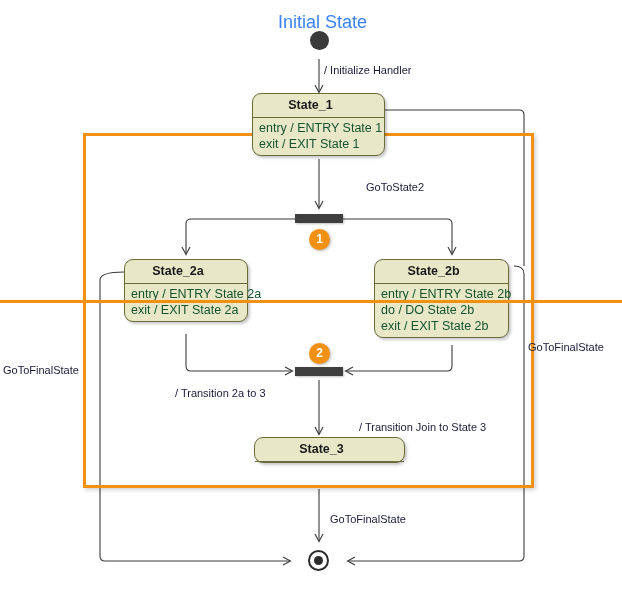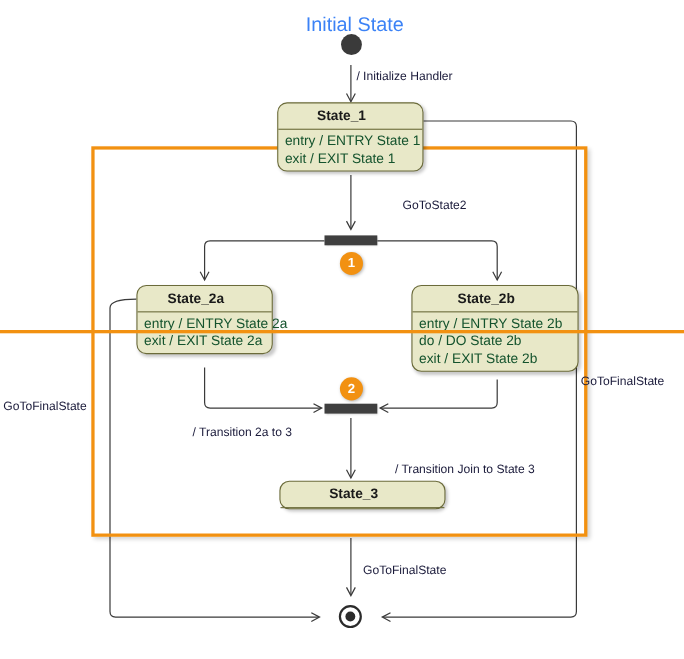--- a/index.html
+++ b/index.html
@@ -211,21 +211,21 @@
 
   <div class="state" style="left:124px; top:259px; width:124px;">
     <div class="state-title">State_2a</div>
     <div class="state-divider"></div>
     <div class="state-body">
       <div class="state-line">entry / ENTRY State 2a</div>
       <div class="state-line">exit / EXIT State 2a</div>
     </div>
   </div>
 
-  <div class="state" style="left:374px; top:259px; width:152px;">
+  <div class="state" style="left:374px; top:259px; width:135px;">
     <div class="state-title">State_2b</div>
     <div class="state-divider"></div>
     <div class="state-body">
       <div class="state-line">entry / ENTRY State 2b</div>
       <div class="state-line">do / DO State 2b</div>
       <div class="state-line">exit / EXIT State 2b</div>
     </div>
   </div>
 
   <div class="badge" style="left:309px; top:343px;">2</div>

